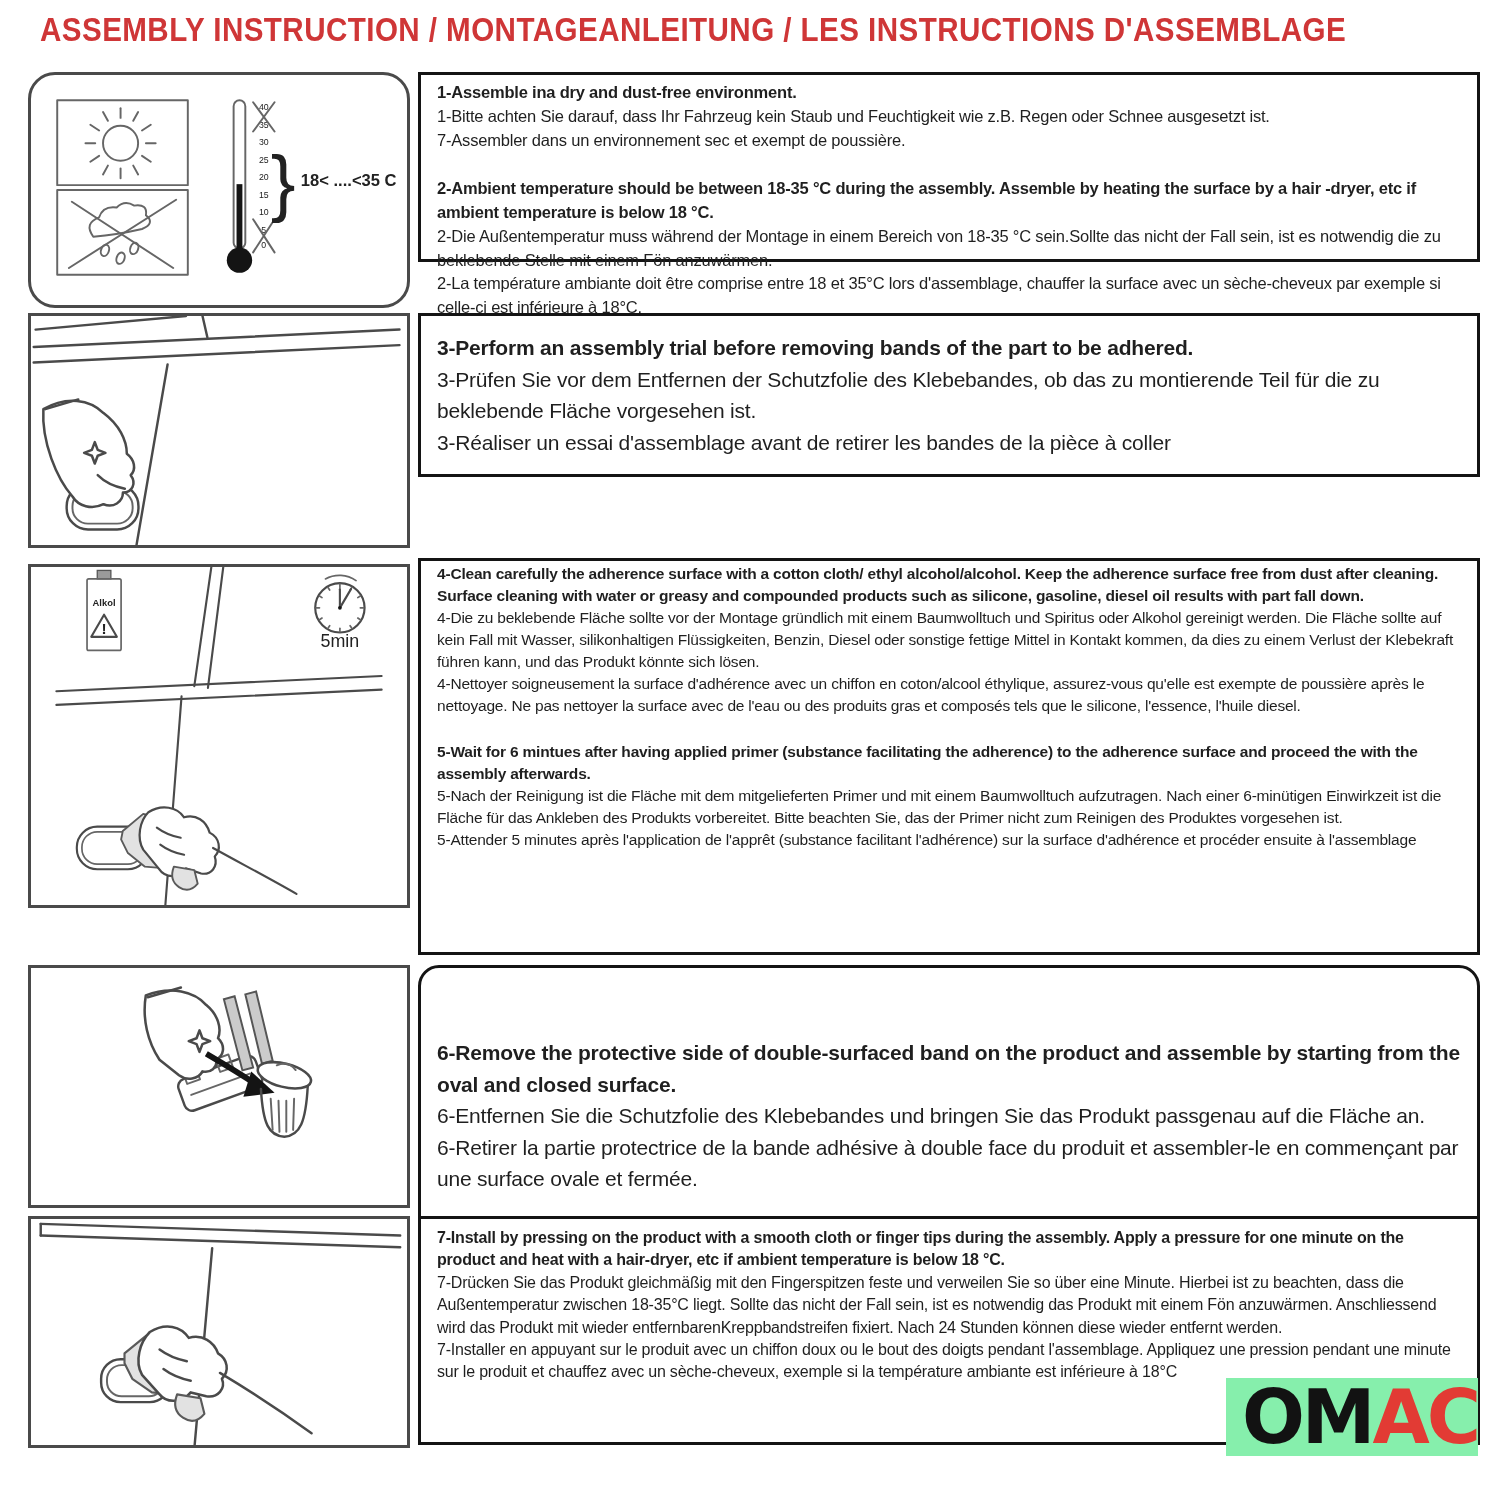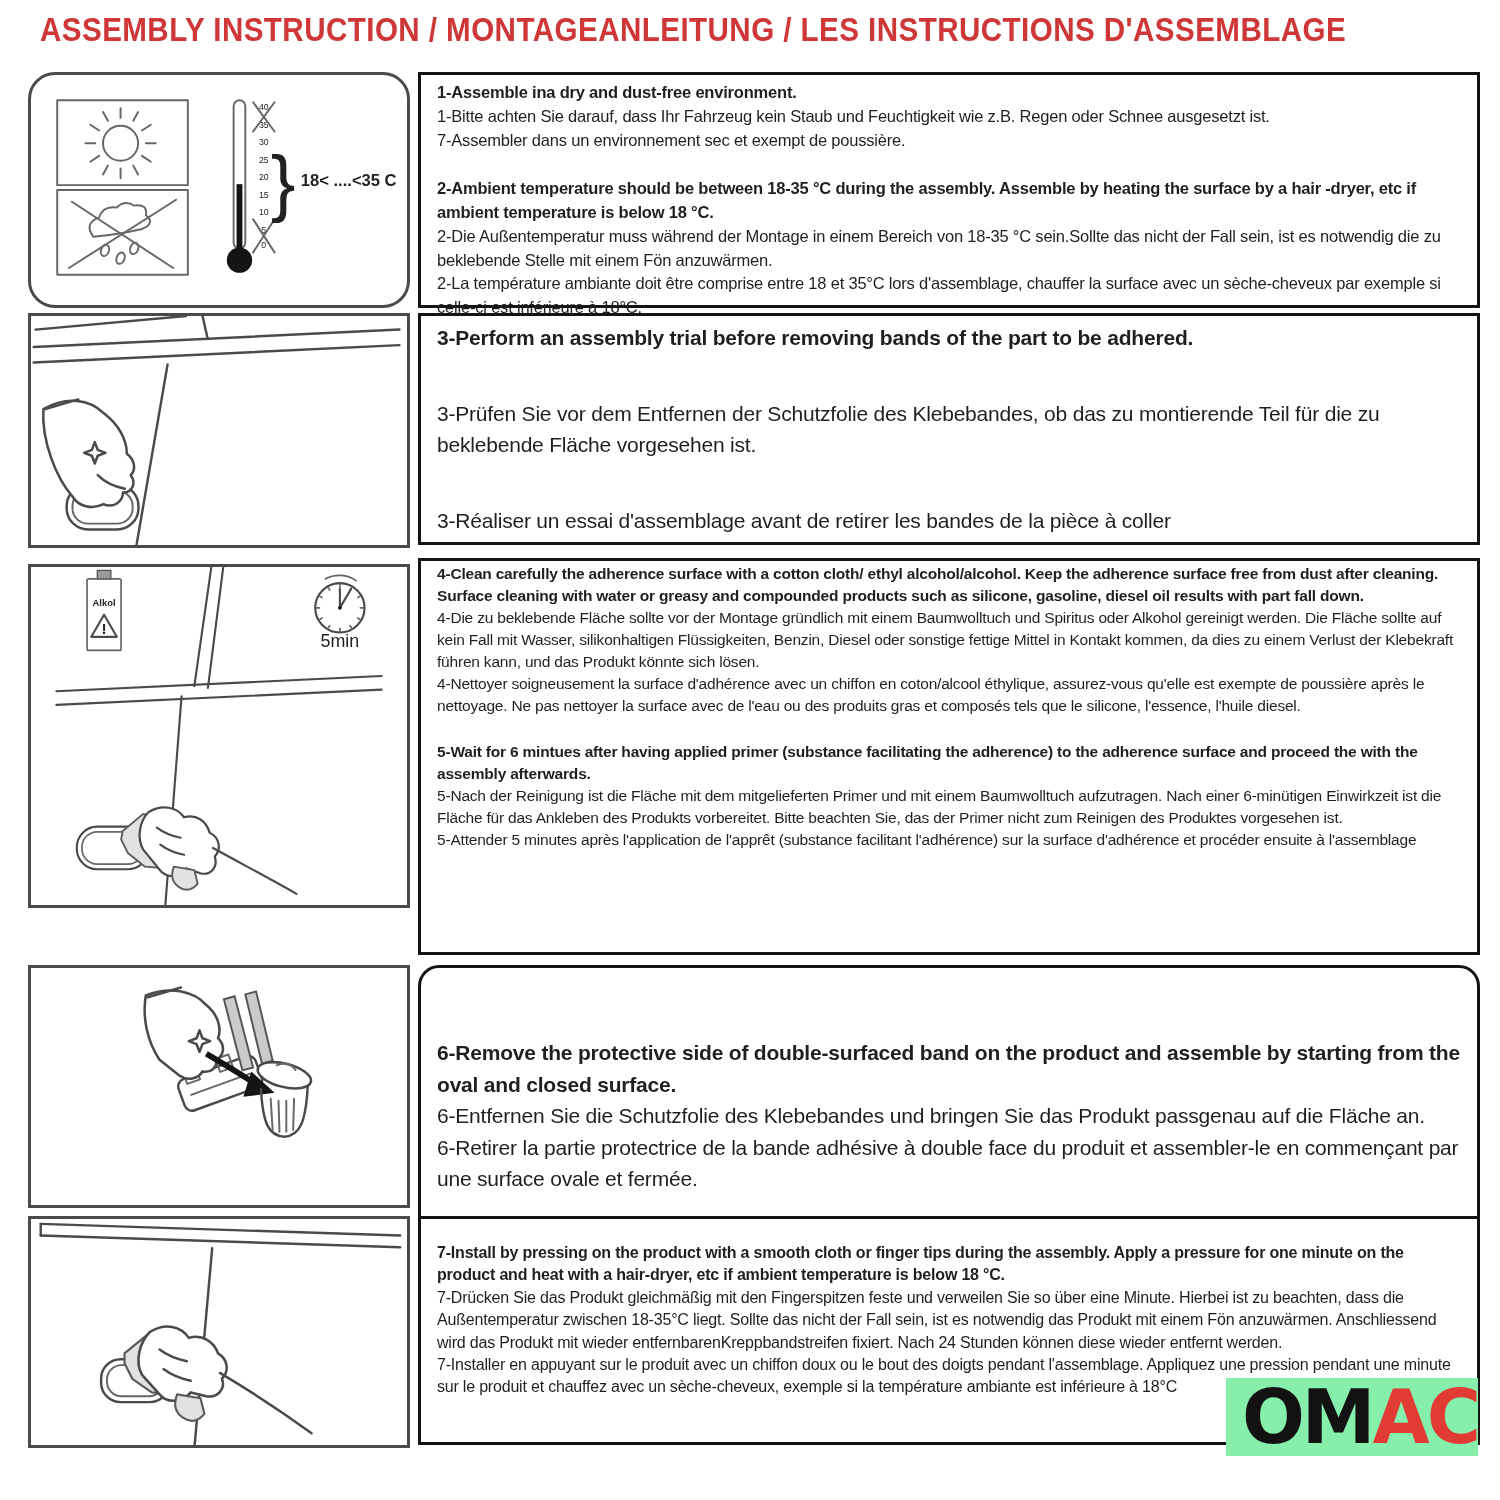--- a/index.html
+++ b/index.html
@@ -4,25 +4,25 @@
 <style>
   html,body{margin:0;padding:0;background:#fff;}
   .page{position:relative;width:1500px;height:1500px;background:#fff;overflow:hidden;
         font-family:"Liberation Sans",sans-serif;color:#1f1f1f;}
   .title{position:absolute;left:40px;top:10px;font-size:34px;font-weight:bold;color:#cf3637;
          white-space:nowrap;transform:scaleX(0.87);transform-origin:left top;letter-spacing:0.5px;}
   .illus{position:absolute;left:28px;width:382px;border:3px solid #4a4a4a;background:#fff;box-sizing:border-box;}
   .txt{position:absolute;left:418px;width:1062px;border:3px solid #141414;background:#fff;
        box-sizing:border-box;padding:6px 16px;}
   .illus svg{display:block;width:100%;height:100%;}
-  .r1i{top:72px;height:236px;border-radius:27px;}   .r1t{top:72px;height:236px;}
-  .r2i{top:313px;height:235px;}  .r2t{top:313px;height:232px;display:flex;flex-direction:column;justify-content:space-between;}
+  .r1i{top:72px;height:236px;border-radius:27px;}   .r1t{top:72px;height:190px;}
+  .r2i{top:313px;height:235px;}  .r2t{top:313px;height:164px;display:flex;flex-direction:column;justify-content:center;}
   .r3i{top:564px;height:344px;}  .r3t{top:558px;height:397px;padding-top:2px;}
   .r4i{top:965px;height:243px;}  .r4t{top:965px;height:302px;display:flex;flex-direction:column;justify-content:center;border-radius:21px;}
-  .r5i{top:1216px;height:232px;} .r5t{top:1216px;height:229px;padding-top:23px;}
+  .r5i{top:1216px;height:232px;} .r5t{top:1216px;height:229px;padding-top:8px;}
   .txt p{margin:0;font-size:16.5px;line-height:1.45;letter-spacing:-0.2px;}
   .txt p.b{font-weight:bold;}
   .gap{height:24px;}
   .r2t p,.r4t p{font-size:21px;line-height:1.5;}
   .r3t p{font-size:15.5px;line-height:1.42;}
   .r5t p{font-size:16px;line-height:1.4;}
   .logo{position:absolute;top:1378px;right:22px;background:#86efac;padding:2px 0 2px 16px;z-index:5;
         font-family:"DejaVu Sans",sans-serif;font-weight:bold;font-size:74px;line-height:1;letter-spacing:-3px;}
   .logo .lb{color:#121212;}
   .logo .lr{color:#e23b34;}

